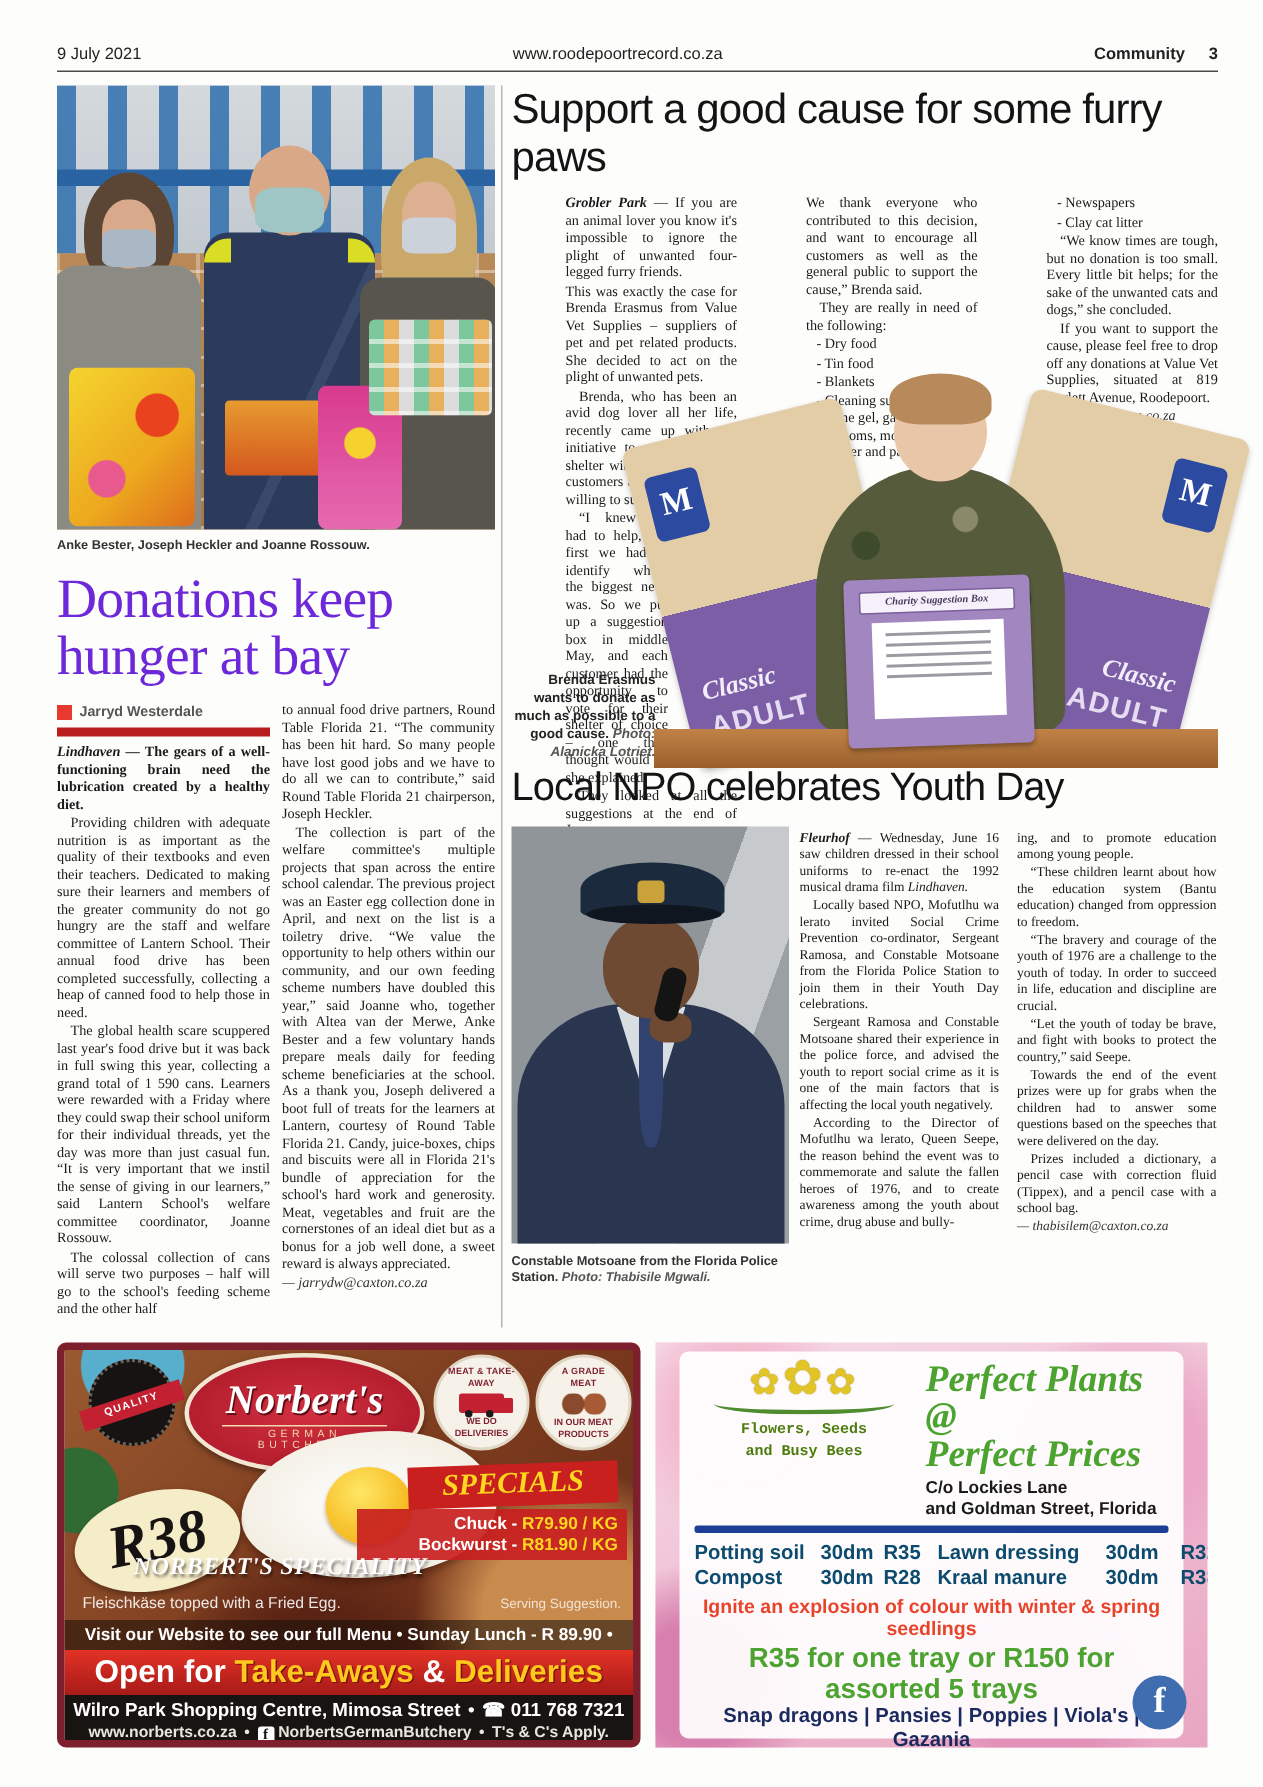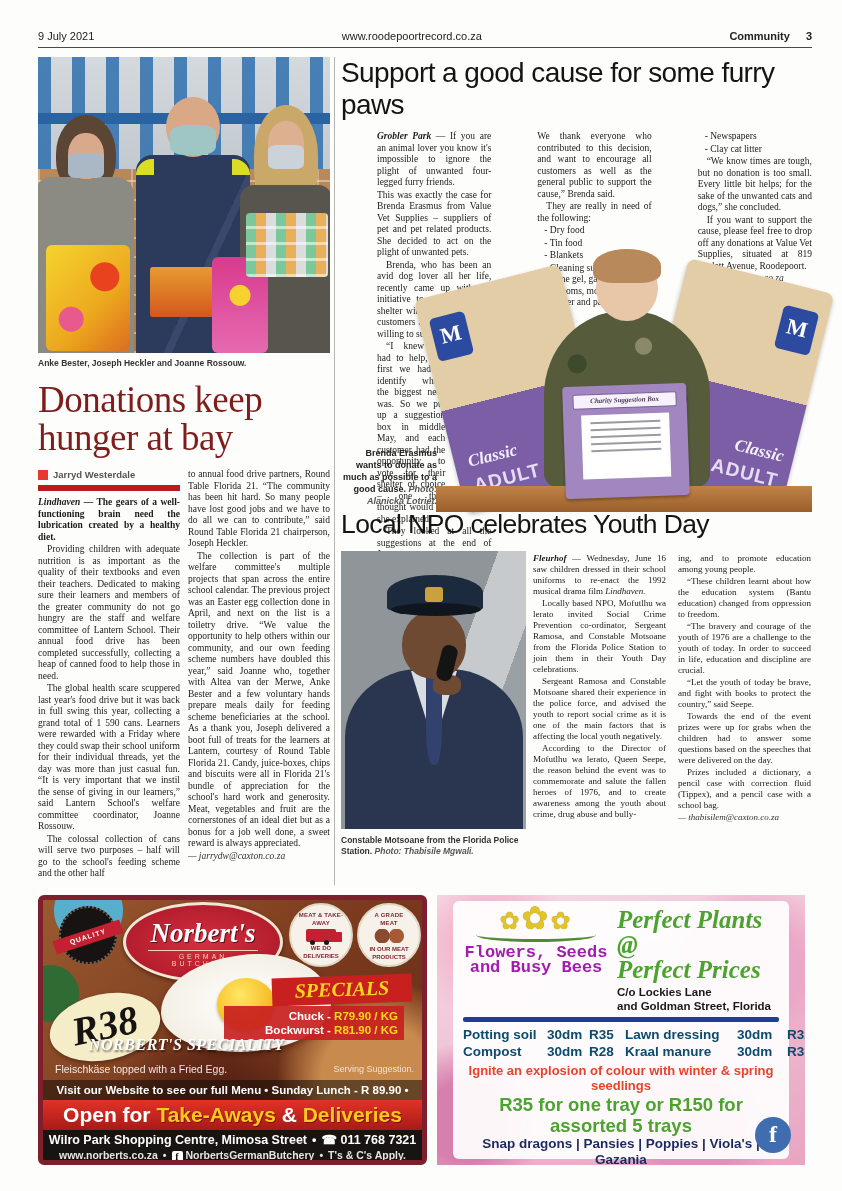--- a/index.html
+++ b/index.html
@@ -61,21 +61,21 @@
           background: radial-gradient(circle at 50% 40%, #f5d22e 0 10px, rgba(0,0,0,0) 11px),
                       linear-gradient(180deg,#d83a8e,#e66ab0); }
   .hair3 { left:216px; top:48px; width:64px; height:100px; background:#c9a86a; border-radius:50% 50% 34% 34%; }
   .face3 { left:230px; top:64px; width:36px; height:48px; background:#dcb091; border-radius:46%; }
   .mask3 { left:230px; top:88px; width:36px; height:24px; background:#ccd2da; border-radius:22%; }
   .body3 { left:202px; top:128px; width:92px; height:168px; background:#57554e; border-radius:14px 14px 0 0; }
   .cans  { left:208px; top:156px; width:82px; height:64px; border-radius:4px; z-index:3;
            background: repeating-linear-gradient(0deg, rgba(255,255,255,.55) 0 3px, rgba(0,0,0,0) 3px 16px),
                        repeating-linear-gradient(90deg,#7cc79c 0 10px,#e8b05a 10px 20px,#dcdcdc 20px 30px); }
 
-  .left-col h1 { font-size:37px; line-height:38px; font-weight:normal; color:#7f1d1d; margin-top:12px; letter-spacing:-0.5px; }
+  .left-col h1 { font-size:37px; line-height:38px; font-weight:normal; color:#6d28d9; margin-top:12px; letter-spacing:-0.5px; }
   .cols2 { display:flex; gap:8px; margin-top:12px; }
   .cols2 .tcol { width:142px; }
   .byline { display:flex; align-items:center; gap:5px; border-bottom:6px solid #b91c1c; padding-bottom:5px; margin-bottom:6px; }
   .bysq { width:10px; height:10px; background:#e8392e; flex:0 0 auto; }
   .byname { font-family:"Liberation Sans",sans-serif; font-size:9.5px; font-weight:bold; color:#555; }
 
   
   .right-col { position:absolute; left:341px; top:57px; width:471px; height:828px; }
   .right-col h2 { font-family:"Liberation Sans",sans-serif; font-weight:normal; font-size:28px; letter-spacing:-0.6px; color:#141414; }
   .cols3 { display:flex; gap:10px; margin-top:10px; }
@@ -171,21 +171,21 @@
   .egg { position:absolute; left:118px; top:54px; width:170px; height:98px; background:radial-gradient(#ffffff,#efe9da);
          border-radius:58% 42% 55% 45% / 60% 50% 50% 40%; box-shadow:0 3px 6px rgba(40,10,0,.4); }
   .yolk { position:absolute; left:56px; top:24px; width:58px; height:52px; border-radius:50%;
           background: radial-gradient(circle at 40% 32%, #ffe766, #f5b81e 70%, #e09a10); box-shadow:0 2px 3px rgba(120,70,0,.45);}
   .r38 { position:absolute; left:6px; top:94px; width:112px; height:66px; background:#f5ecc8; border-radius:50%;
          transform:rotate(-12deg); text-align:center; box-shadow:0 2px 4px rgba(0,0,0,.35); }
   .r38 span { font-family:"Liberation Serif",serif; font-style:italic; font-weight:bold; font-size:40px; line-height:64px; color:#171312; }
   .spc { position:absolute; right:10px; top:76px; width:140px; height:28px; background:#c8201f; transform:rotate(-2deg);
          text-align:center; color:#ffd71e; font-family:"Liberation Serif",serif; font-style:italic; font-weight:bold;
          font-size:20px; line-height:27px; }
-  .prices { position:absolute; right:18px; top:106px; width:180px; background:rgba(200,32,31,.92); padding:3px 6px;
+  .prices { position:absolute; right:4px; top:106px; width:180px; background:rgba(200,32,31,.92); padding:3px 6px;
             text-align:right; font-family:"Liberation Sans",sans-serif; font-size:11.5px; font-weight:bold; line-height:14px;}
   .prices .it { color:#fff; } .prices .pr { color:#ffd71e; }
   .ntitle { position:absolute; left:10px; top:136px; color:#fff; font-family:Liberation Serif, serif;
             font-weight:bold; font-style:italic; font-size:16px; letter-spacing:.5px; text-shadow:1px 2px 2px rgba(0,0,0,.5);margin-left:36px;}
   .nsub2 { position:absolute; left:12px; top:163px; color:rgba(255,255,255,.88); font-family:"Liberation Sans",sans-serif; font-size:10.5px; }
   .nserv { position:absolute; right:8px; top:164px; color:rgba(255,255,255,.75); font-family:"Liberation Sans",sans-serif; font-size:9px; }
   .nmenu { position:absolute; left:0; right:0; top:180px; height:20px; background:rgba(22,12,8,.55);
            color:#fff; font-family:"Liberation Sans",sans-serif; font-weight:bold; font-size:11.5px; text-align:center; line-height:20px; }
   .nred { position:absolute; left:0; right:0; top:200px; height:30px; background:linear-gradient(#e23226,#a81a18);
           text-align:center; font-family:"Liberation Sans",sans-serif; font-weight:bold; font-size:21px; line-height:29px; }
@@ -205,21 +205,21 @@
                       radial-gradient(circle at 70% 86%, #e190b8 0 45px, rgba(0,0,0,0) 85px),
                       radial-gradient(circle at 8% 84%, #d77fae 0 40px, rgba(0,0,0,0) 80px),
                       linear-gradient(160deg,#f6dde8,#eeb9cf 60%,#e8a5c2); }
   .fpanel { position:absolute; left:16px; right:16px; top:6px; bottom:6px; background:rgba(255,255,255,.93); border-radius:6px;
             padding:4px 10px 0; font-family:"Liberation Sans",sans-serif; }
   .ftop { display:flex; gap:8px; }
   .flogo { width:146px; text-align:center; }
   .daisies { font-size:24px; color:#e3c427; line-height:26px; letter-spacing:2px; text-shadow:0 0 1px #8a7a10; }
   .daisies .big { font-size:32px; }
   .swash { width:120px; height:14px; margin:-6px auto 0; border-bottom:3px solid #4e8c2f; border-radius:50%; }
-  .flname { font-family:"Liberation Mono",monospace; font-weight:bold; font-size:17px; color:#a21caf; line-height:15px; margin-top:3px; }
+  .flname { font-family:"Liberation Mono",monospace; font-weight:bold; font-size:10px; color:#4d7c0f; line-height:15px; margin-top:3px; }
   .fhead { flex:1; padding-top:2px; }
   .fhl { font-family:"Liberation Serif",serif; font-weight:bold; font-style:italic; font-size:25px; line-height:25px; color:#4da32f; }
   .faddr { font-size:11.5px; font-weight:bold; color:#1a1a1a; line-height:13.5px; margin-top:4px; }
   .frule { height:5px; background:#1c3e94; margin:4px 0 4px; border-radius:2px; }
   .ftable { display:grid; grid-template-columns: 84px 42px 36px 112px 50px 40px; font-size:13.5px; font-weight:bold;
             line-height:17px; color:#0c4a6e; }
   .fignite { text-align:center; font-size:13px; font-weight:bold; color:#e8432b; margin-top:3px; }
   .ftray { text-align:center; font-size:18.5px; font-weight:bold; color:#4da32f; line-height:21px; margin-top:1px; }
   .fseed { text-align:center; font-size:13.5px; font-weight:bold; color:#1b2a5e; line-height:16px; }
   .fb { position:absolute; right:14px; bottom:12px; width:36px; height:36px; background:#3f6db0; border-radius:50%;

